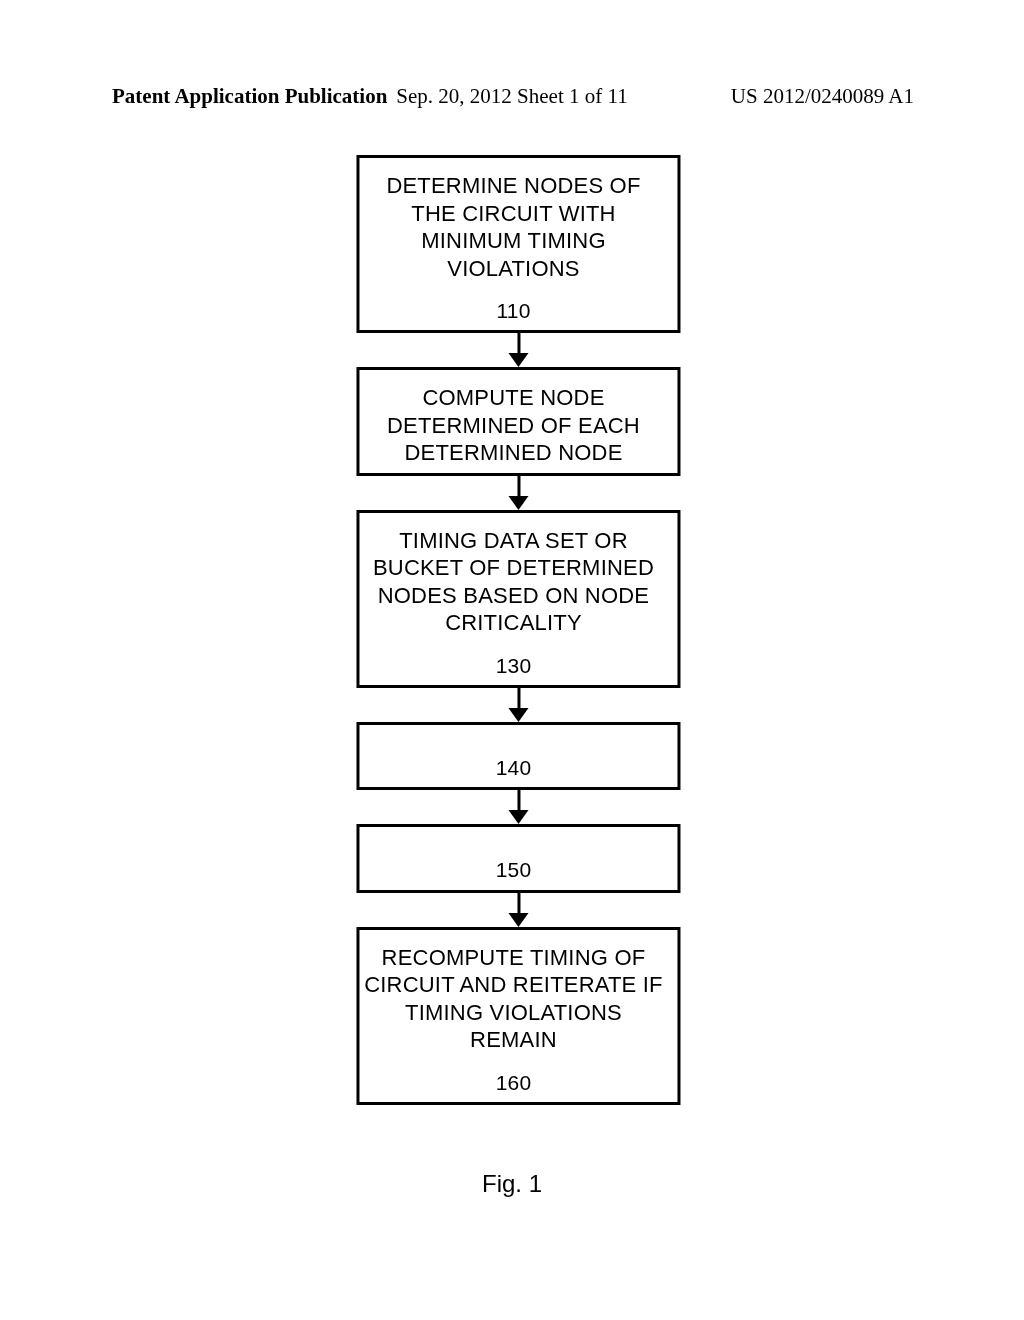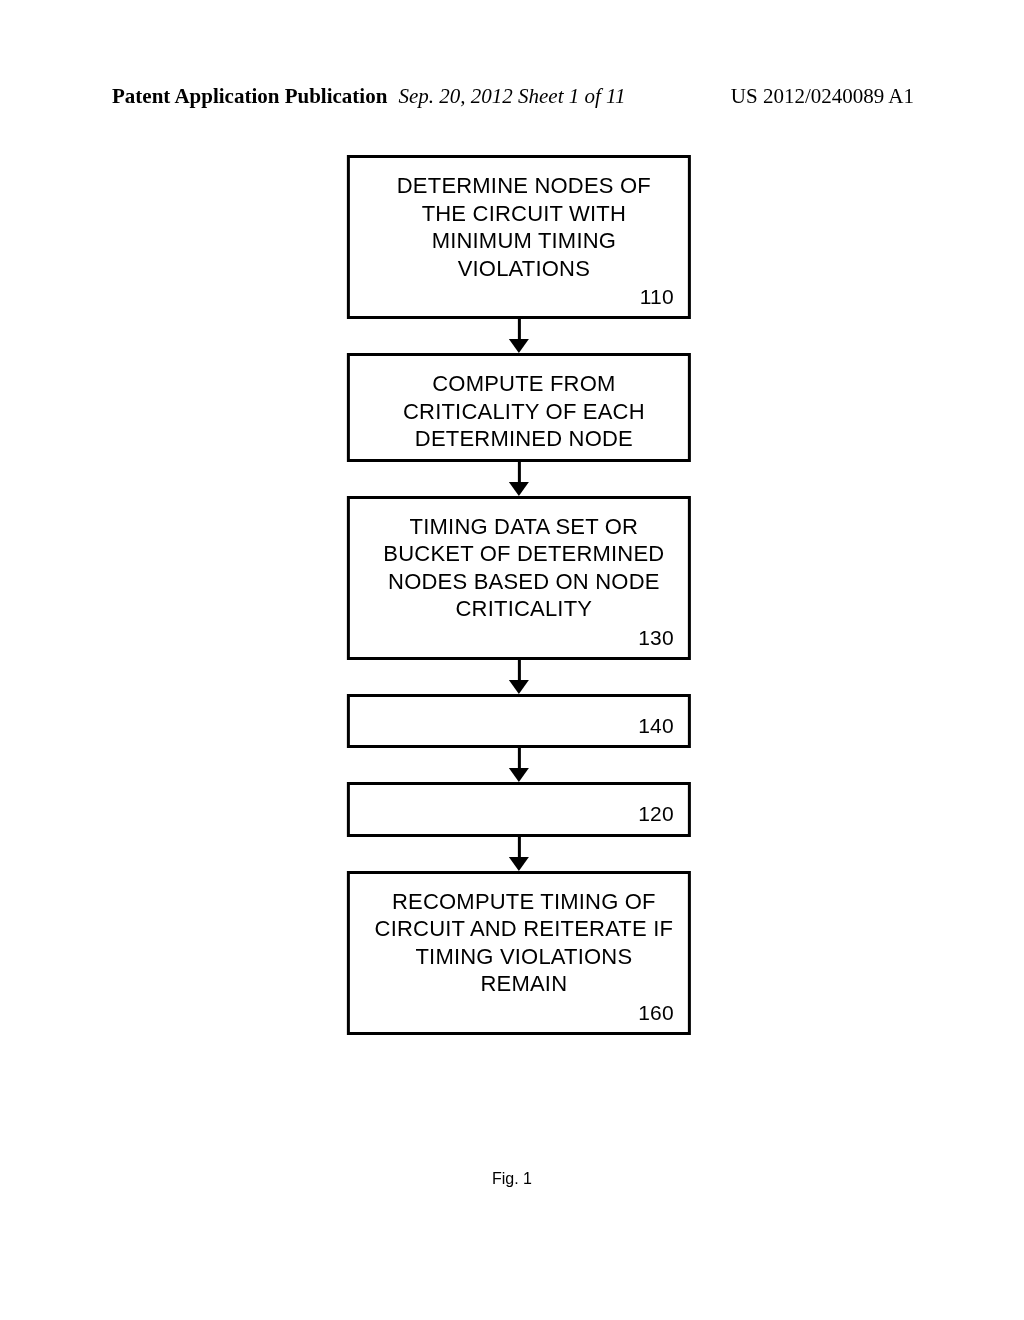--- a/index.html
+++ b/index.html
@@ -24,49 +24,47 @@
   }
   .header .left {
     position: absolute;
     left: 112px;
     font-weight: bold;
   }
   .header .center {
     position: absolute;
     left: 50%;
     transform: translateX(-50%);
-    font-style: italic;
   }
   .header .right {
     position: absolute;
     right: 110px;
     font-weight: normal;
   }
   .flowchart {
     position: absolute;
     top: 155px;
     left: 50%;
     transform: translateX(-48%);
     display: flex;
     flex-direction: column;
     align-items: center;
   }
   .box {
     border: 3px solid #000;
     width: 300px;
-    padding: 14px 14px 6px 24px;
+    padding: 14px 14px 6px 4px;
     text-align: center;
     font-size: 22px;
     line-height: 1.25;
     letter-spacing: 0.2px;
   }
   .box .num {
-    text-align: right;
     font-size: 21px;
-    margin-top: 2px;
+    margin-top: 16px;
   }
   .arrow {
     display: flex;
     flex-direction: column;
     align-items: center;
   }
   .arrow .shaft {
     width: 3px;
     height: 22px;
     background: #000;
@@ -77,21 +75,21 @@
     border-left: 10px solid transparent;
     border-right: 10px solid transparent;
     border-top: 14px solid #000;
     margin-top: -2px;
   }
   .fig-label {
     position: absolute;
     top: 1170px;
     left: 50%;
     transform: translateX(-50%);
-    font-size: 16px;
+    font-size: 24px;
   }
 </style>
 </head>
 <body>
 
 <div class="page">
 
   <div class="header">
     <span class="left">Patent Application Publication</span>
     <span class="center">Sep. 20, 2012  Sheet 1 of 11</span>
@@ -103,21 +101,21 @@
     <div class="box">
       <div>DETERMINE NODES OF THE CIRCUIT WITH MINIMUM TIMING VIOLATIONS</div>
       <div class="num">110</div>
     </div>
     <div class="arrow">
         <div class="shaft"></div>
         <div class="head"></div>
       </div>
 
     <div class="box">
-      <div>COMPUTE FROM CRITICALITY OF EACH DETERMINED NODE</div>
+      <div>COMPUTE NODE DETERMINED OF EACH DETERMINED NODE</div>
     </div>
     <div class="arrow">
         <div class="shaft"></div>
         <div class="head"></div>
       </div>
 
     <div class="box">
       <div>TIMING DATA SET OR BUCKET OF DETERMINED NODES BASED ON NODE CRITICALITY</div>
       <div class="num">130</div>
     </div>
@@ -128,21 +126,21 @@
 
     <div class="box">
       <div class="num">140</div>
     </div>
     <div class="arrow">
         <div class="shaft"></div>
         <div class="head"></div>
       </div>
 
     <div class="box">
-      <div class="num">120</div>
+      <div class="num">150</div>
     </div>
     <div class="arrow">
         <div class="shaft"></div>
         <div class="head"></div>
       </div>
 
     <div class="box">
       <div>RECOMPUTE TIMING OF CIRCUIT AND REITERATE IF TIMING VIOLATIONS REMAIN</div>
       <div class="num">160</div>
     </div>

